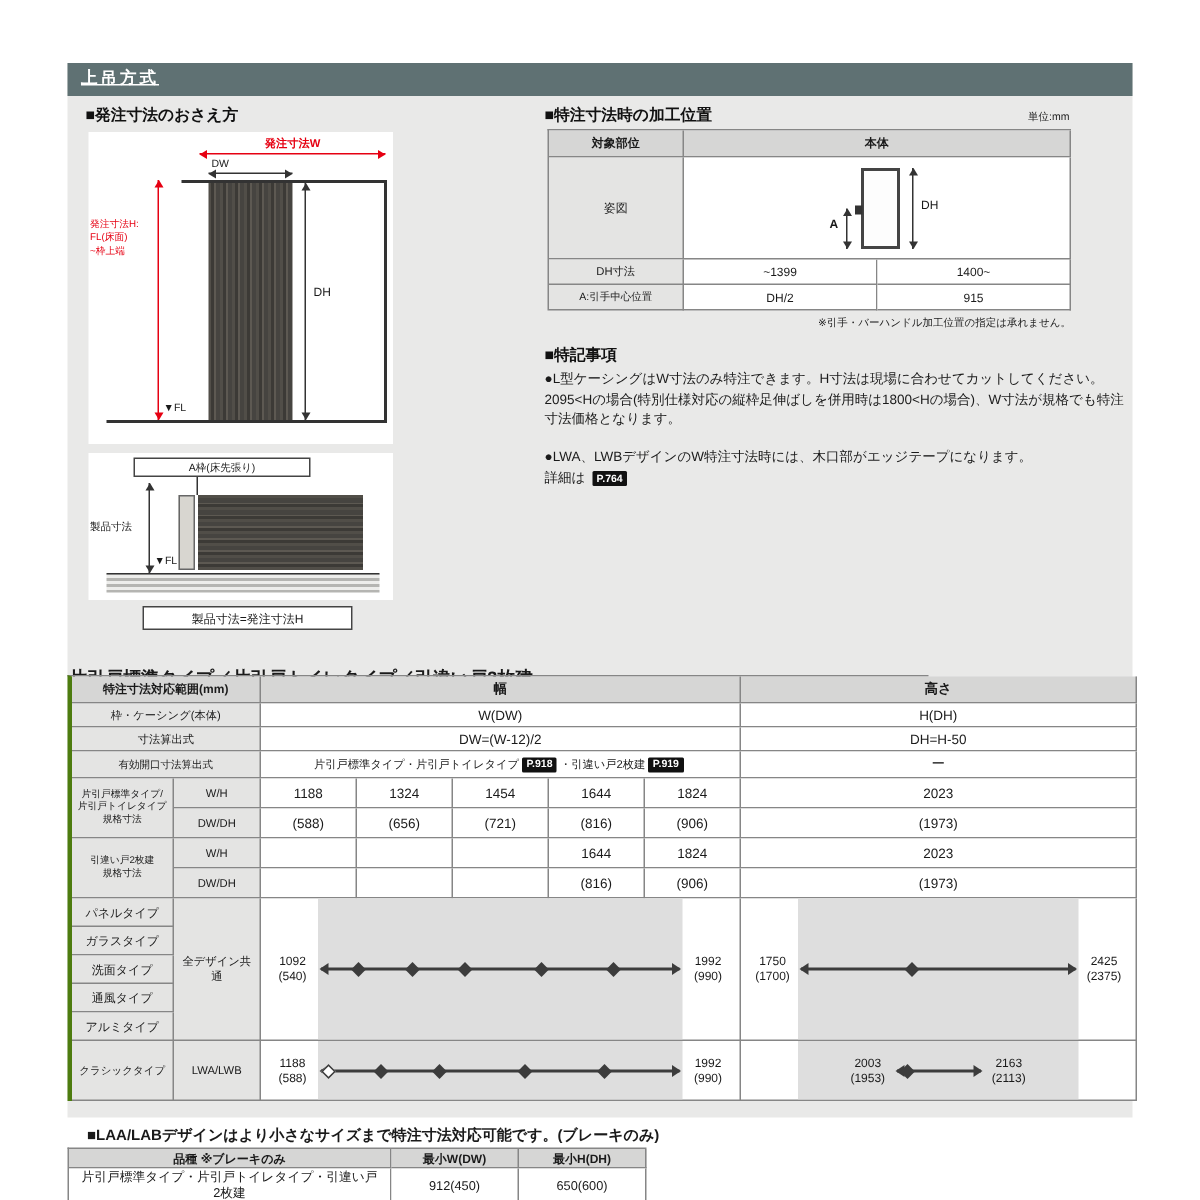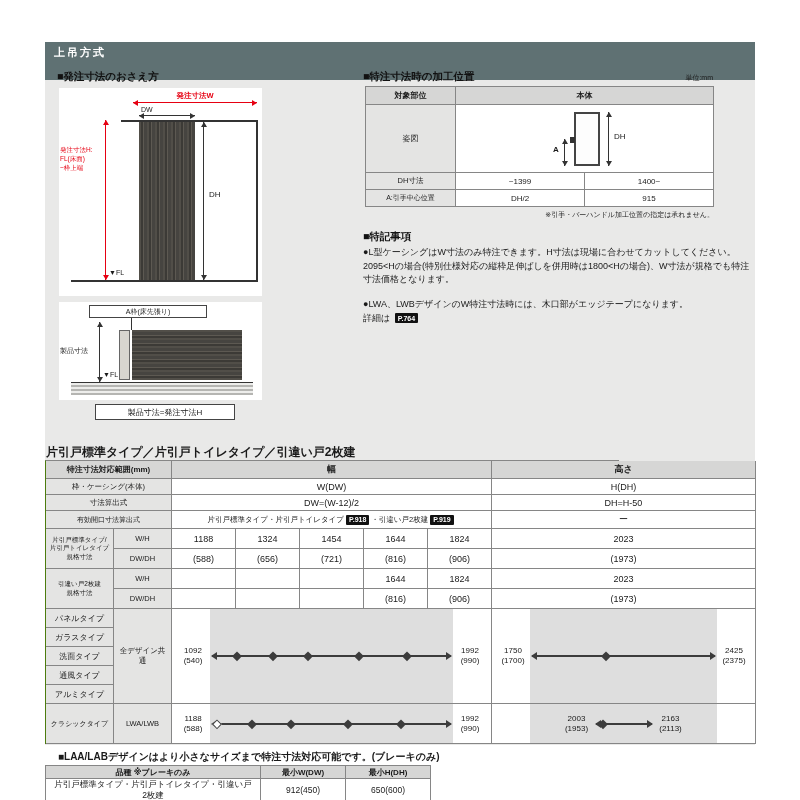--- a/index.html
+++ b/index.html
@@ -8,22 +8,22 @@
   .page { position:relative; width:800px; height:800px; background:#fff; overflow:hidden; }
 
   
   .header { position:absolute; left:0; top:0; width:800px; height:42px; background:#fff; }
   .title { position:absolute; left:55px; top:7px; font-size:21px; font-weight:bold; letter-spacing:1px; }
   .title-divider { position:absolute; left:224px; top:9px; width:4px; height:23px; background:#8a8a8a; }
   .subtitle { position:absolute; left:241px; top:13px; font-size:15px; font-weight:bold; }
 
   
   .content { position:absolute; left:45px; top:42px; width:710px; height:703px; background:#e9e9e8; }
-  .section-bar { position:absolute; left:0; top:0; width:710px; height:38px; background:#5f7173; color:#fff;
-                 font-size:11px; font-weight:bold; line-height:20px; padding-left:9px; letter-spacing:2px; }
+  .section-bar { position:absolute; left:0; top:0; width:710px; height:22px; background:#5f7173; color:#fff;
+                 font-size:11px; font-weight:bold; line-height:20px; padding-left:9px; letter-spacing:2px;text-decoration:underline; }
   .heading { position:absolute; font-size:10.5px; font-weight:bold; color:#111; }
   .left-heading { left:12px; top:28px; }
   .proc-heading { left:318px; top:28px; }
   .remarks-heading { left:318px; top:188px; }
   .unit { position:absolute; left:618px; top:31px; width:50px; text-align:right; }
 
   
   .s65{font-size:6.5px;} .s7{font-size:7px;} .s75{font-size:7.5px;} .s8{font-size:8px;}
   .s85{font-size:8.5px;} .s9{font-size:9px;} .bold{font-weight:bold;}
   .red{color:#e60012;} .red-c{color:#e60012;} .dark-c{color:#333;}
@@ -81,24 +81,24 @@
   .fig-handle { position:absolute; left:114px; top:32px; width:5px; height:6px; background:#333; }
   .proc-note { position:absolute; left:320px; top:168px; width:349px; text-align:right; color:#222; }
 
   
   .bullet { position:absolute; left:318px; width:392px; font-size:9px; line-height:1.5; text-align:left; }
   .bullet-1 { top:204px; }
   .bullet-2 { top:256px; }
 
   
   .spec-title { position:absolute; left:1px; top:402px; font-size:12px; font-weight:bold; }
-  .spec-table { position:absolute; left:0; top:418px; width:574px; display:grid;
+  .spec-table { position:absolute; left:0; top:408px; width:574px; display:grid;
                 grid-template-columns:68px 58px 64px 64px 64px 64px 64px 264px;
                 grid-template-rows:18px 16px 16px 18px 20px 20px 20px 20px 19px 19px 19px 19px 19px 40px;
-                border-top:1px solid #868686; border-left:1px solid #4d7c0f; }
+                border-top:1px solid #868686; border-left:3px solid #4d7c0f; }
   .bar-cell { position:relative; padding:11px 3px; }
   .band { position:absolute; left:38px; right:38px; top:0; bottom:0; background:#dedede; }
   .rlabel { width:36px; font-size:8px; line-height:1.2; text-align:center; z-index:1;
             display:flex; flex-direction:column; align-items:center; }
   .track { position:relative; flex:1; height:100%; z-index:1; }
   .track-fixed { position:relative; height:100%; z-index:1; }
   .track-line { position:absolute; left:1px; right:1px; top:50%; height:2px; margin-top:-1px; background:#3c3c3c; }
   .track-line::before { content:""; position:absolute; left:-1px; top:-3px;
     border-top:4px solid transparent; border-bottom:4px solid transparent; border-right:6px solid #3c3c3c; }
   .track-line::after { content:""; position:absolute; right:-1px; top:-3px;

